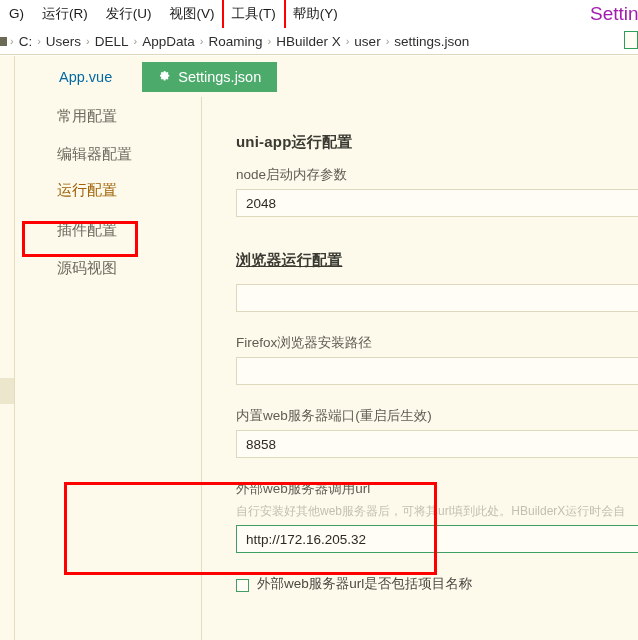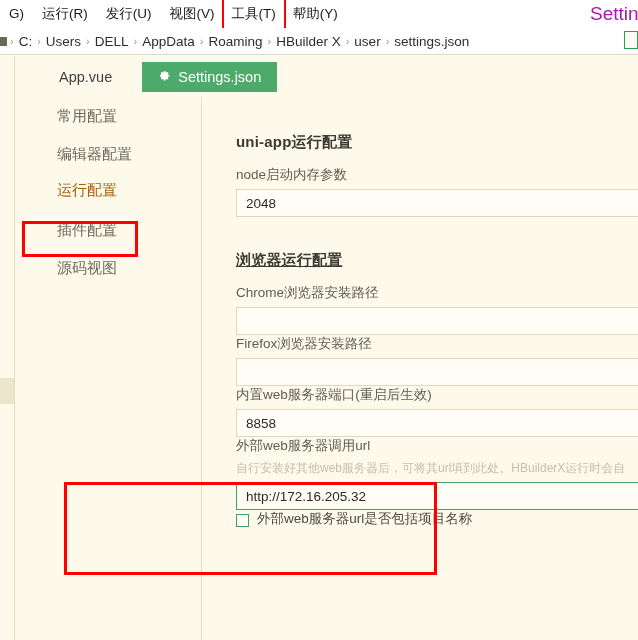--- a/index.html
+++ b/index.html
@@ -78,21 +78,21 @@
     position: absolute; left: 15px; top: 0; width: 623px; height: 584px;
     background: #fdfaec;
   }
 
   
   .tabstrip {
     position: absolute; left: 0; top: 0; width: 623px; height: 41px;
     display: flex; align-items: center; padding-left: 30px; gap: 16px;
   }
   .tab {
-    font-size: 14.5px; color: #404040; padding: 6px 14px; white-space: nowrap;
+    font-size: 14.5px; color: #0369a1; padding: 6px 14px; white-space: nowrap;
   }
   .tab.active {
     background: #4cab6b; color: #ffffff;
     display: flex; align-items: center; gap: 7px;
     padding: 7px 16px;
   }
   .gear {
     width: 13px; height: 13px; display: inline-block; flex: 0 0 auto;
   }
 
@@ -130,21 +130,21 @@
   .sec-title.second { margin-top: 34px; text-decoration: underline; }
   .field-label { font-size: 13.5px; color: #5f5d52; margin-bottom: 5px; }
   .field-hint { font-size: 12px; color: #c3bfae; margin-bottom: 5px; white-space: nowrap; }
   .field-input {
     height: 28px; width: 420px;
     background: #fffdf6; border: 1px solid #ded9bd;
     font-size: 13.5px; color: #2b2b24;
     display: flex; align-items: center; padding-left: 9px;
   }
   .field-input.focused { border: 1px solid #3f9e62; }
-  .field-block { }
+  .field-block { margin-bottom: 22px; }
 
   
   .redbox-url {
     position: absolute; left: 49px; top: 426px;
     width: 373px; height: 93px;
     border: 3px solid #ff0000; background: transparent;
     pointer-events: none;
   }
 
   
@@ -241,21 +241,20 @@
         <div class="sec-title">uni-app运行配置</div>
 
         <div class="field-block">
           <div class="field-label">node启动内存参数</div>
           <div class="field-input">2048</div>
         </div>
 
         <div class="sec-title second">浏览器运行配置</div>
 
         <div class="field-block">
-          <div class="field-label">Chrome浏览器安装路径</div>
           <div class="field-input"></div>
         </div>
 
         <div class="field-block">
           <div class="field-label">Firefox浏览器安装路径</div>
           <div class="field-input"></div>
         </div>
 
         <div class="field-block">
           <div class="field-label">内置web服务器端口(重启后生效)</div>

